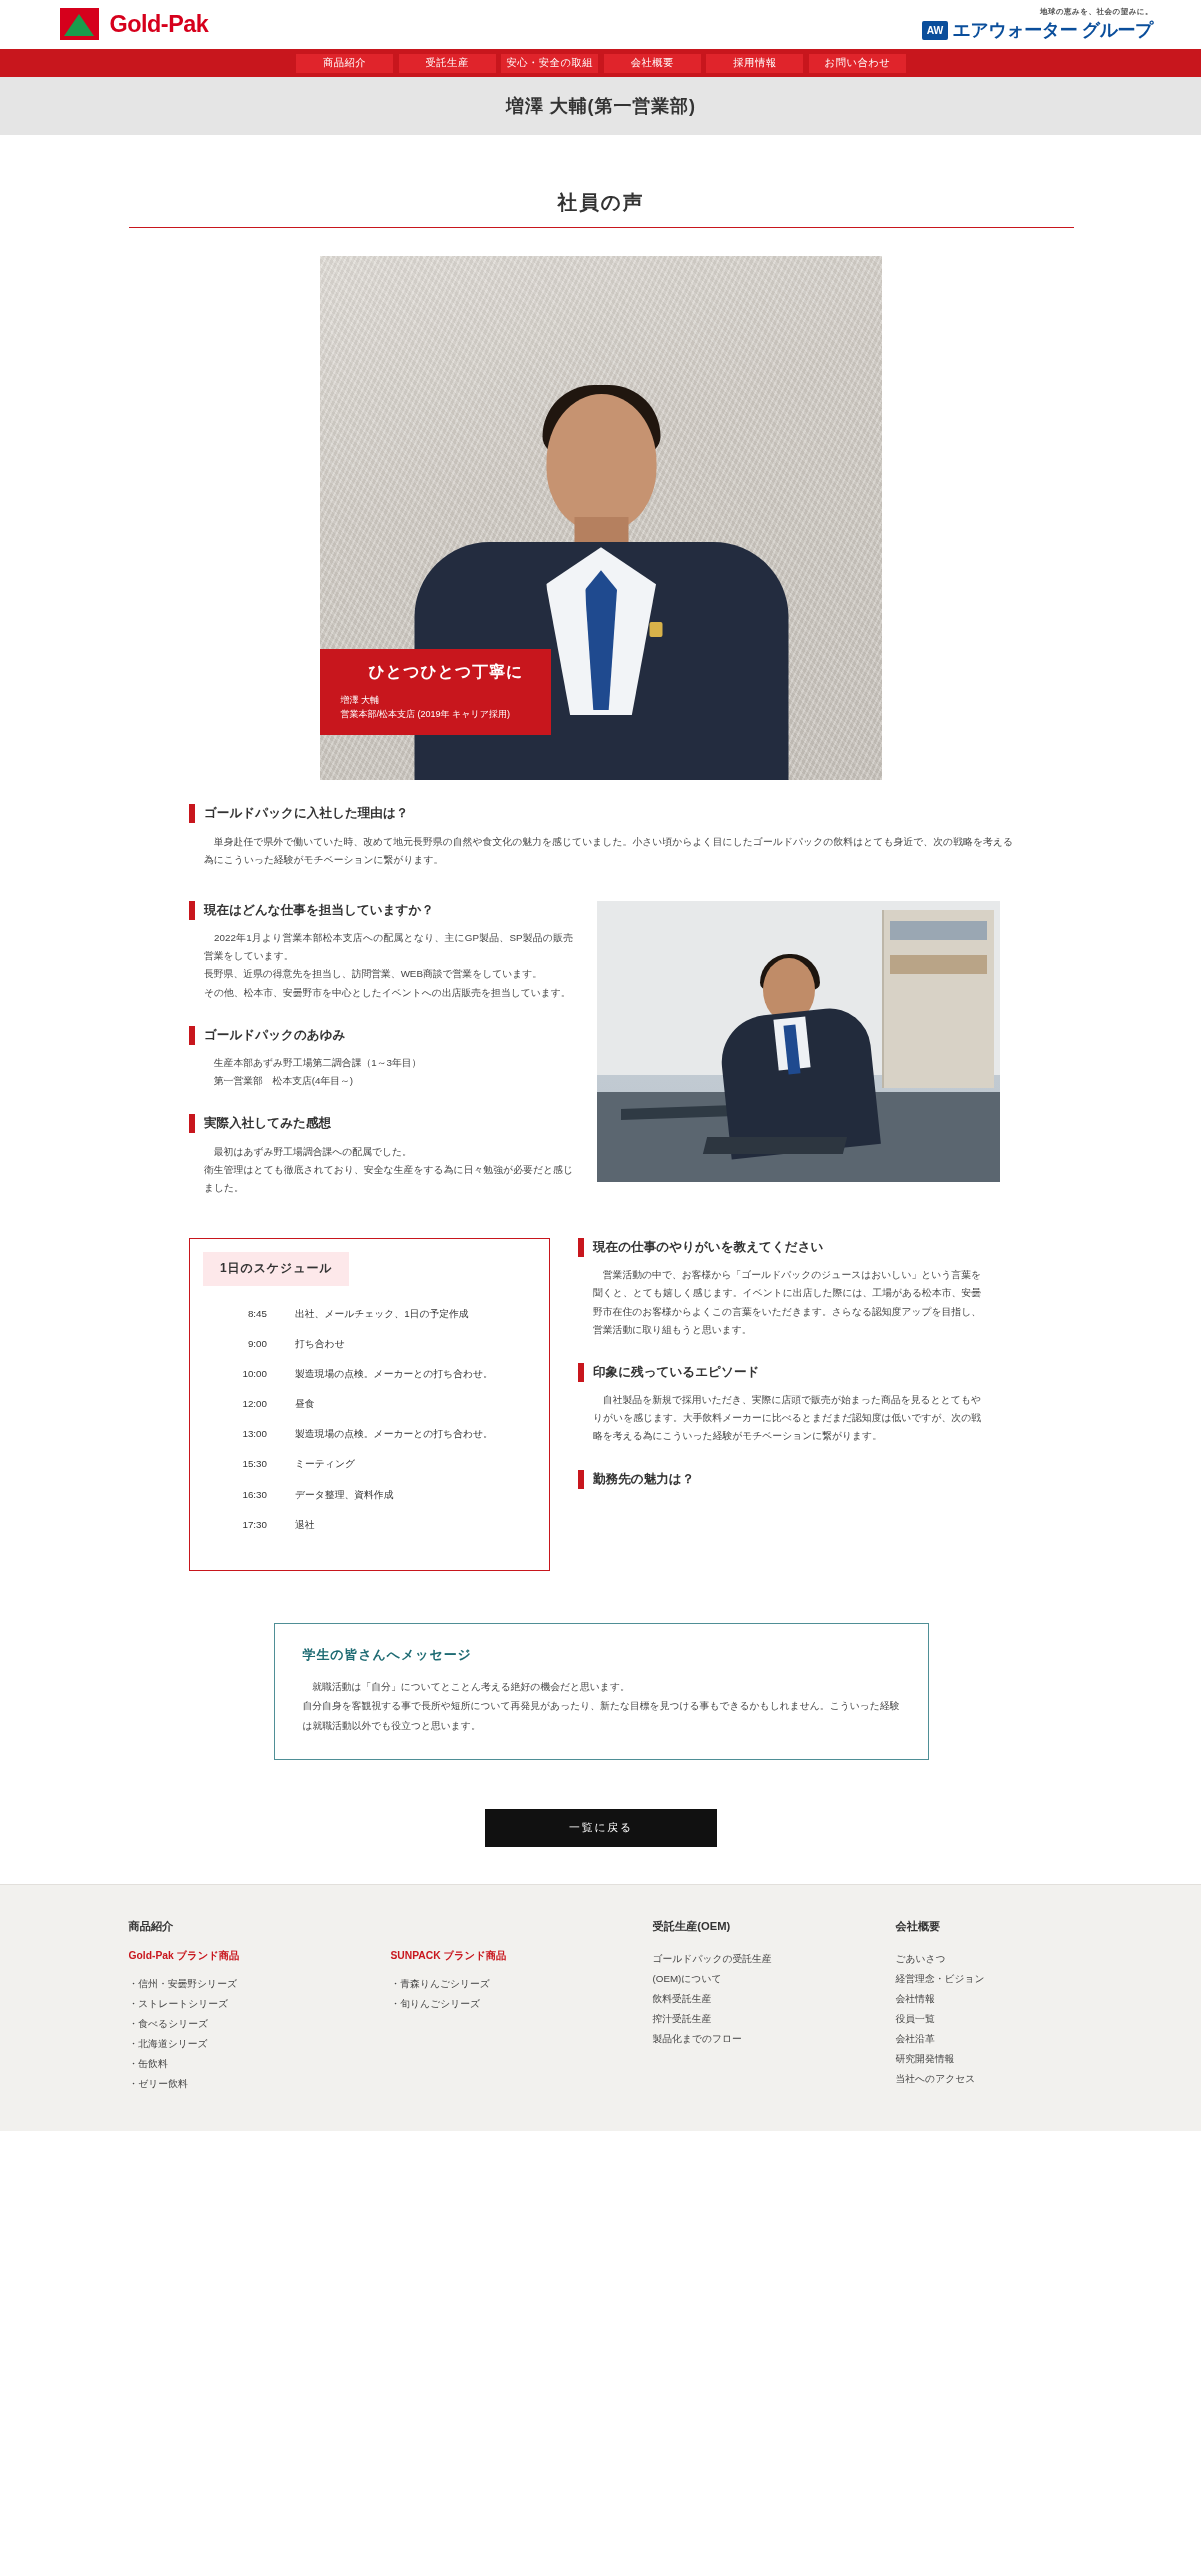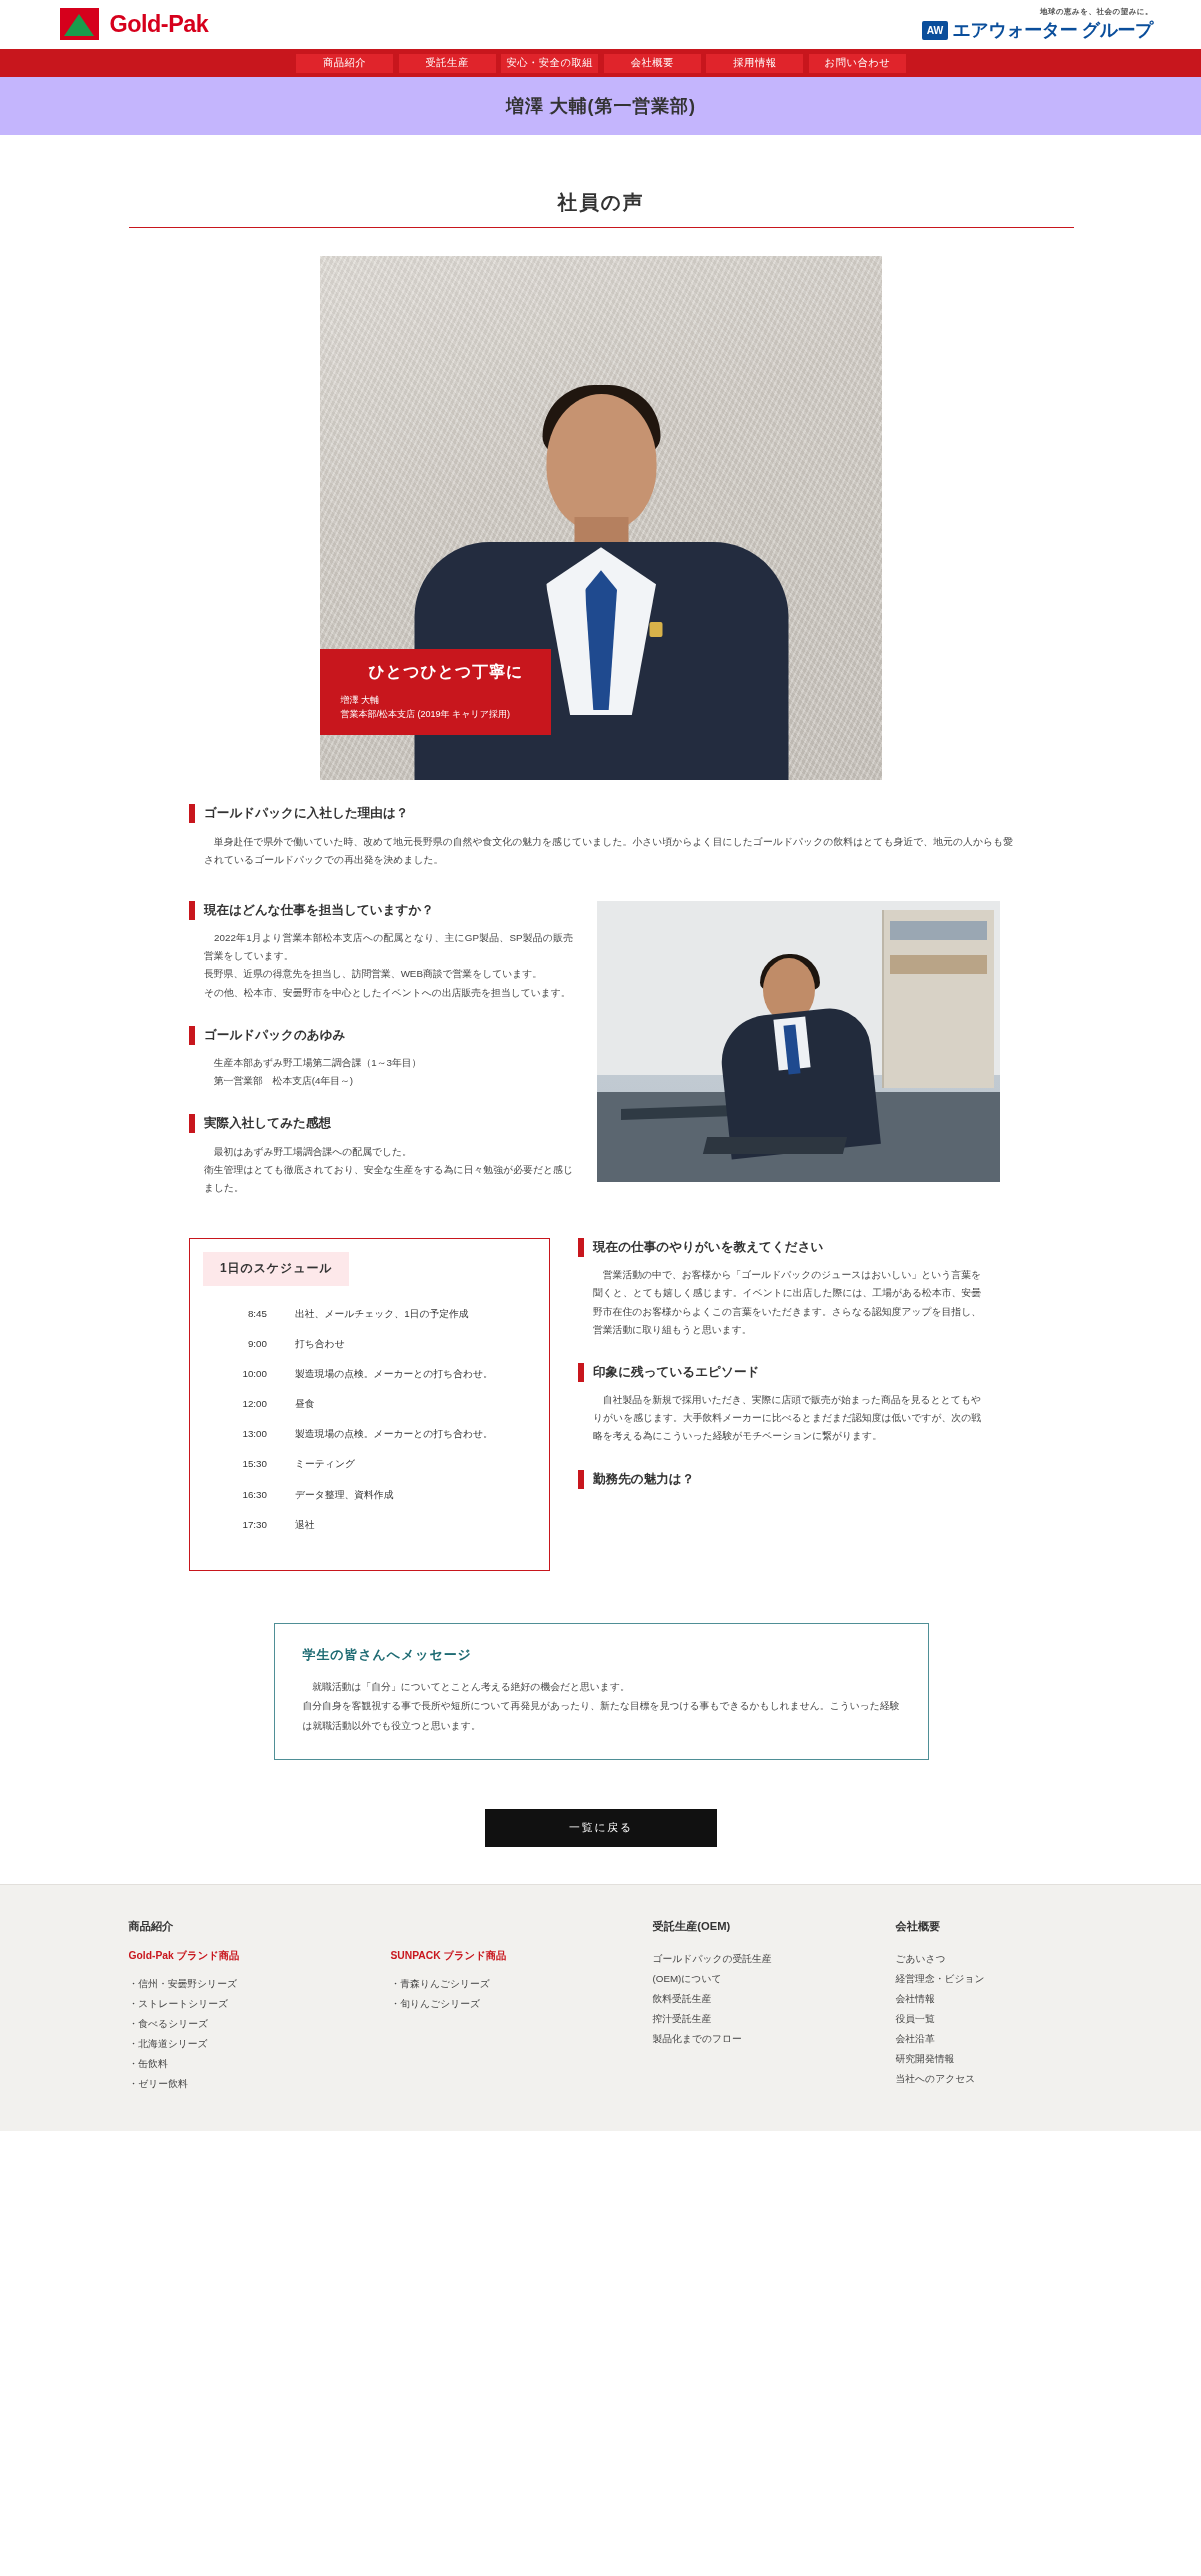--- a/index.html
+++ b/index.html
@@ -62,21 +62,21 @@
     font-size: 10.3px;
     width: 97px;
     height: 19px;
     display: flex; align-items: center; justify-content: center;
     cursor: pointer;
     letter-spacing: 0.5px;
   }
 
   
   .title-band {
-    background: #c4b5fd;
+    background: #e5e5e5;
     height: 58px;
     display: flex; align-items: center; justify-content: center;
   }
   .title-band h1 { font-size: 18px; font-weight: bold; color: #333; letter-spacing: 0.9px;}
 
   
   .content { width: 1202px; padding: 0 0 37px 0; }
   .section-title-wrap {
     width: 945px; margin: 54px auto 0 auto; text-align: center;
   }
@@ -304,21 +304,21 @@
         <div class="cap-sub">増澤 大輔</div>
         <div class="cap-sub">営業本部/松本支店 (2019年 キャリア採用)</div>
       </div>
     </div>
 
     <div class="qblock">
       <div class="qhead">
         <span class="qbar"></span>
         <span>ゴールドパックに入社した理由は？</span>
       </div>
-      <div class="qbody">　単身赴任で県外で働いていた時、改めて地元長野県の自然や食文化の魅力を感じていました。小さい頃からよく目にしたゴールドパックの飲料はとても身近で、地元の人からも愛されているゴールドパックでの再出発を決めました。</div>
+      <div class="qbody">　単身赴任で県外で働いていた時、改めて地元長野県の自然や食文化の魅力を感じていました。小さい頃からよく目にしたゴールドパックの飲料はとても身近で、次の戦略を考える為にこういった経験がモチベーションに繋がります。</div>
     </div>
 
     <div class="two-col">
       <div class="col-left">
         <div class="qblock" style="margin-top:0">
           <div class="qhead">
             <span class="qbar"></span>
             <span>現在はどんな仕事を担当していますか？</span>
           </div>
           <div class="qbody" style="white-space:pre-line">　2022年1月より営業本部松本支店への配属となり、主にGP製品、SP製品の販売営業をしています。

